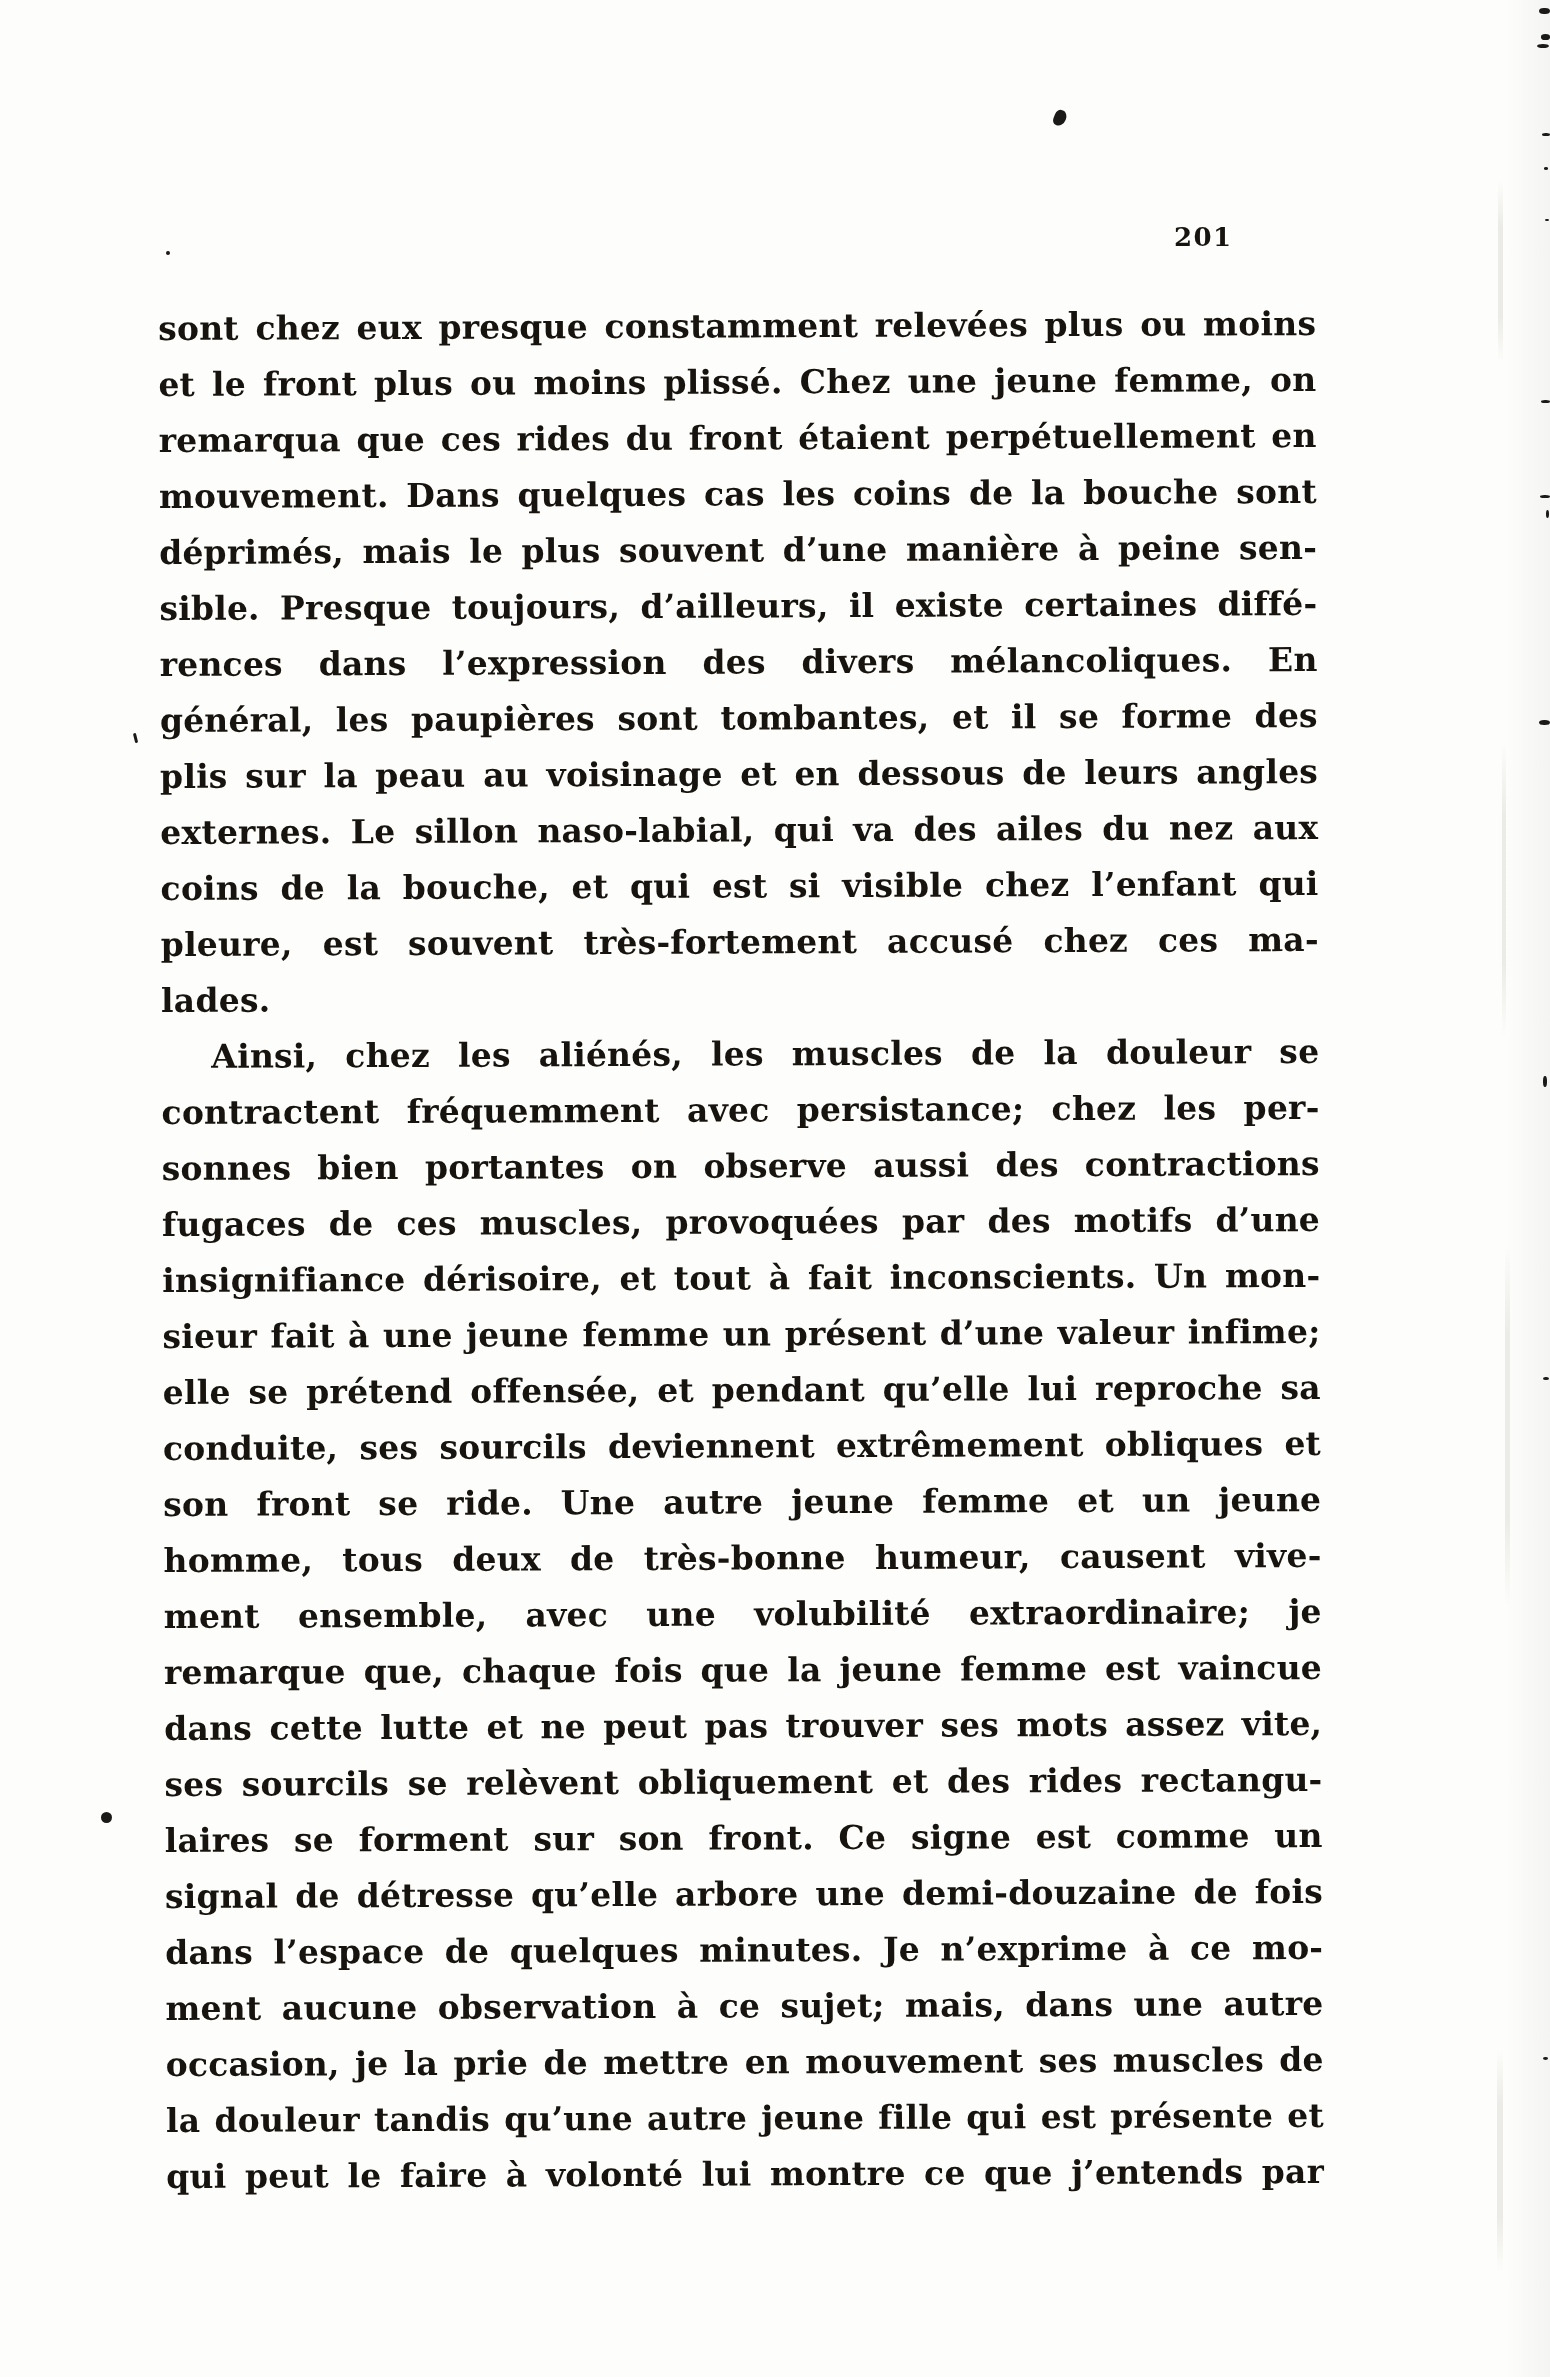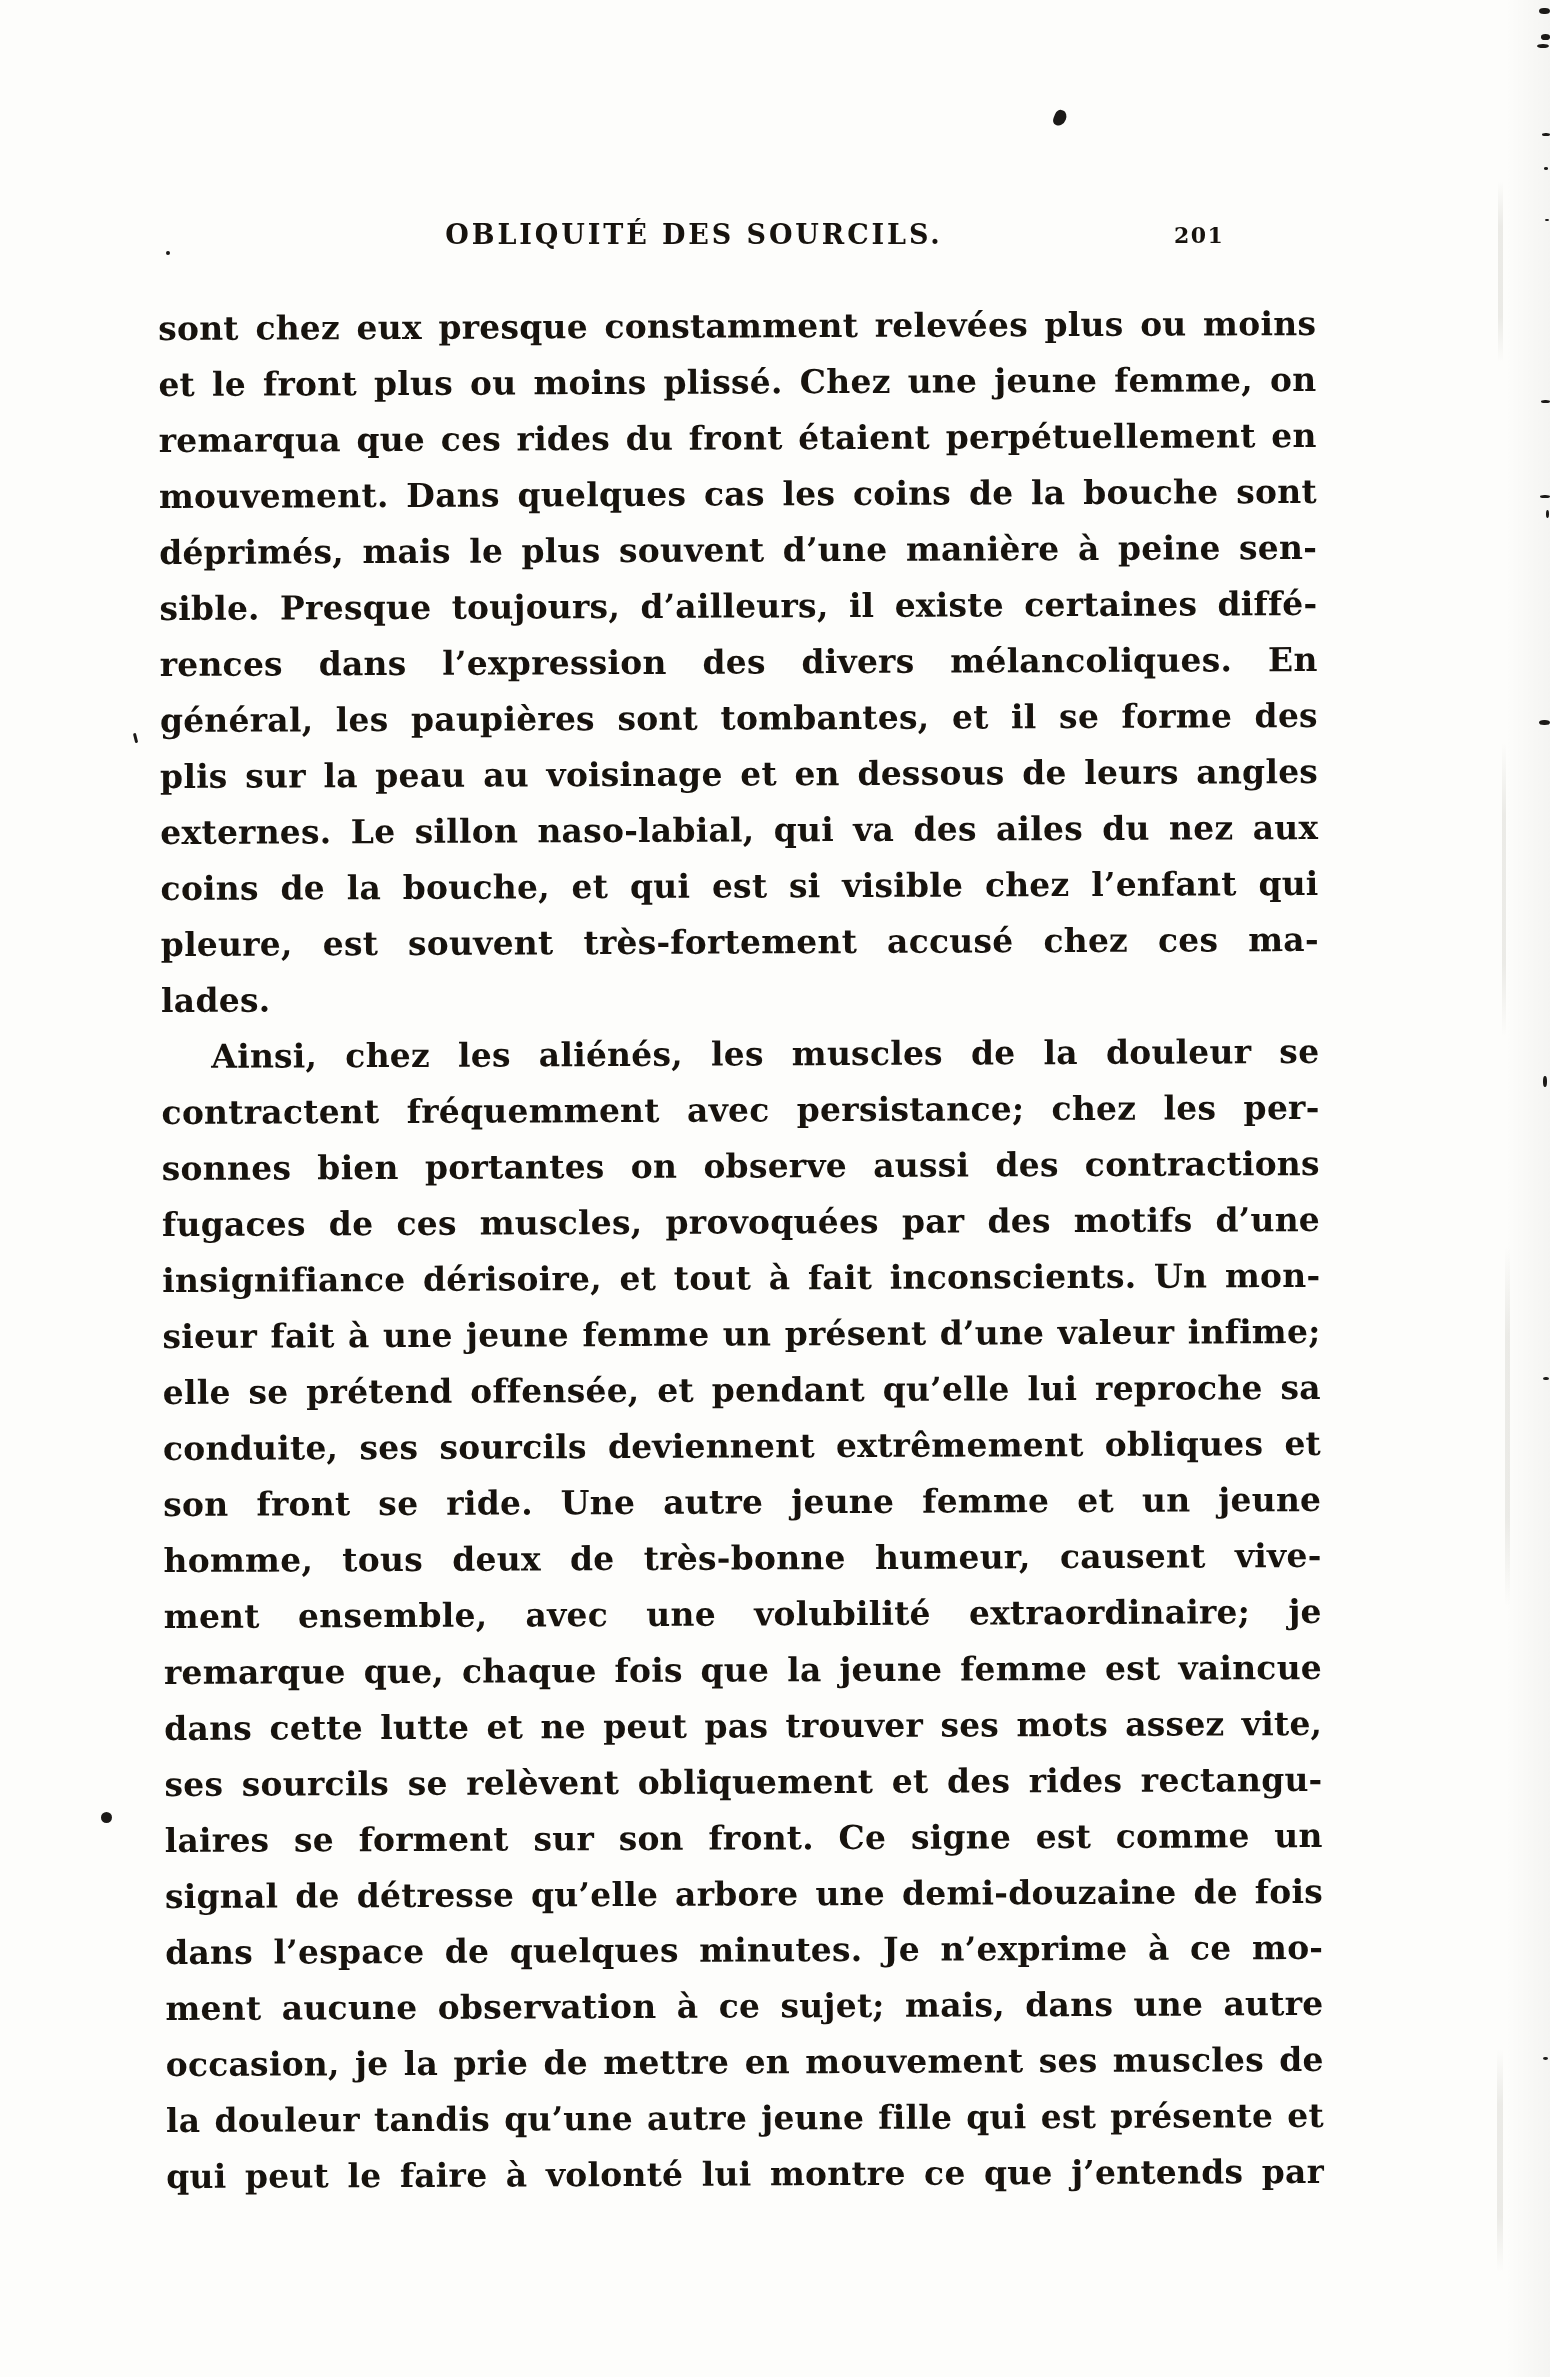--- a/index.html
+++ b/index.html
@@ -14,21 +14,21 @@
   }
   
   .header-title{
     position:absolute;top:219px;left:437px;width:514px;
     text-align:center;
     font-size:27px;font-weight:700;letter-spacing:2.9px;
     white-space:nowrap;
   }
   .page-num{
     position:absolute;top:222px;left:1174px;
-    font-size:22px;font-weight:700;letter-spacing:1.4px;
+    font-size:26px;font-weight:700;letter-spacing:1.4px;
   }
   
   .body-text{
     position:absolute;left:158px;top:301px;width:1158px;
     transform:rotate(-0.25deg);transform-origin:0 0;
   }
   .line{
     height:56px;line-height:56px;overflow:hidden;
     font-size:33px;font-weight:700;letter-spacing:0.2px;
     text-align:justify;text-align-last:justify;
@@ -47,21 +47,20 @@
   .edge-shade{
     position:absolute;top:0;right:0;width:45px;height:100%;
     background:linear-gradient(to right,rgba(0,0,0,0),rgba(0,0,0,0.035));
   }
 </style>
 </head>
 <body>
 
 <div class="sheet">
 
-  <div class="header-title">OBLIQUITÉ DES SOURCILS.</div>
   <div class="page-num">201</div>
 
   <div class="body-text">
       <div class="line jl">sont chez eux presque constamment relevées plus ou moins</div>
       <div class="line jl">et le front plus ou moins plissé. Chez une jeune femme, on</div>
       <div class="line jl">remarqua que ces rides du front étaient perpétuellement en</div>
       <div class="line jl">mouvement. Dans quelques cas les coins de la bouche sont</div>
       <div class="line jl">déprimés, mais le plus souvent d’une manière à peine sen-</div>
       <div class="line jl">sible. Presque toujours, d’ailleurs, il existe certaines diffé-</div>
       <div class="line jl">rences dans l’expression des divers mélancoliques. En</div>

